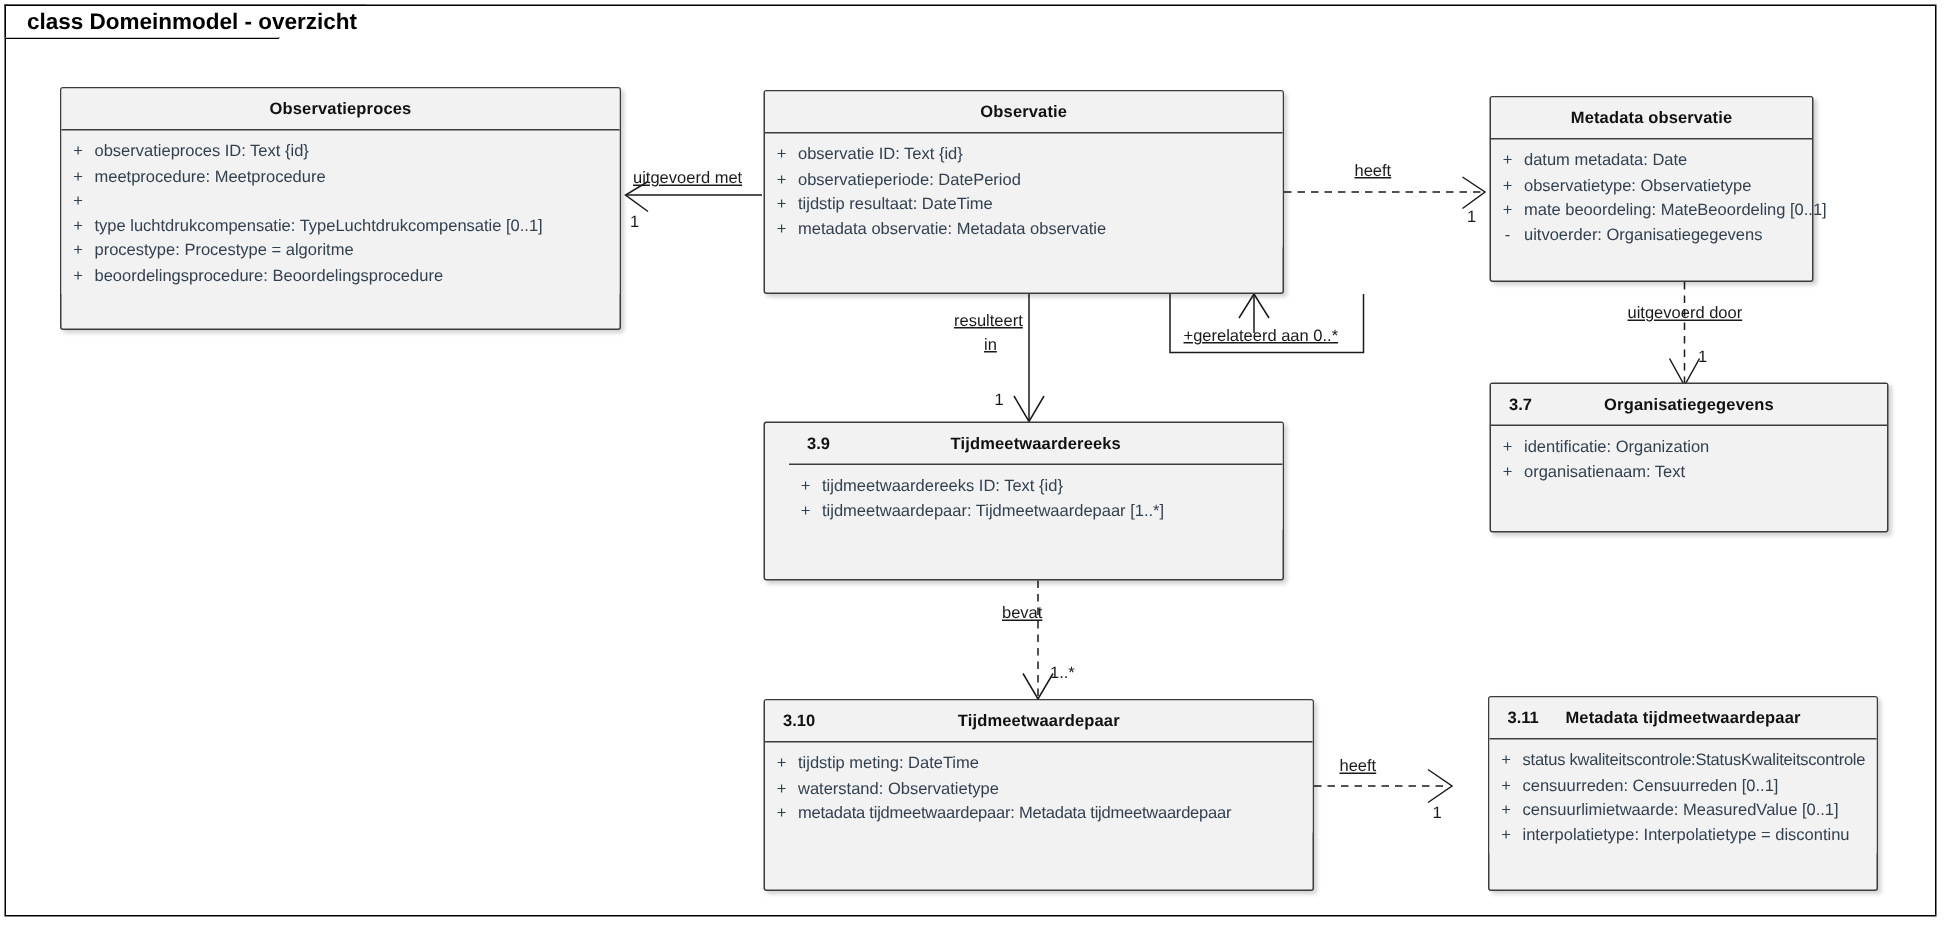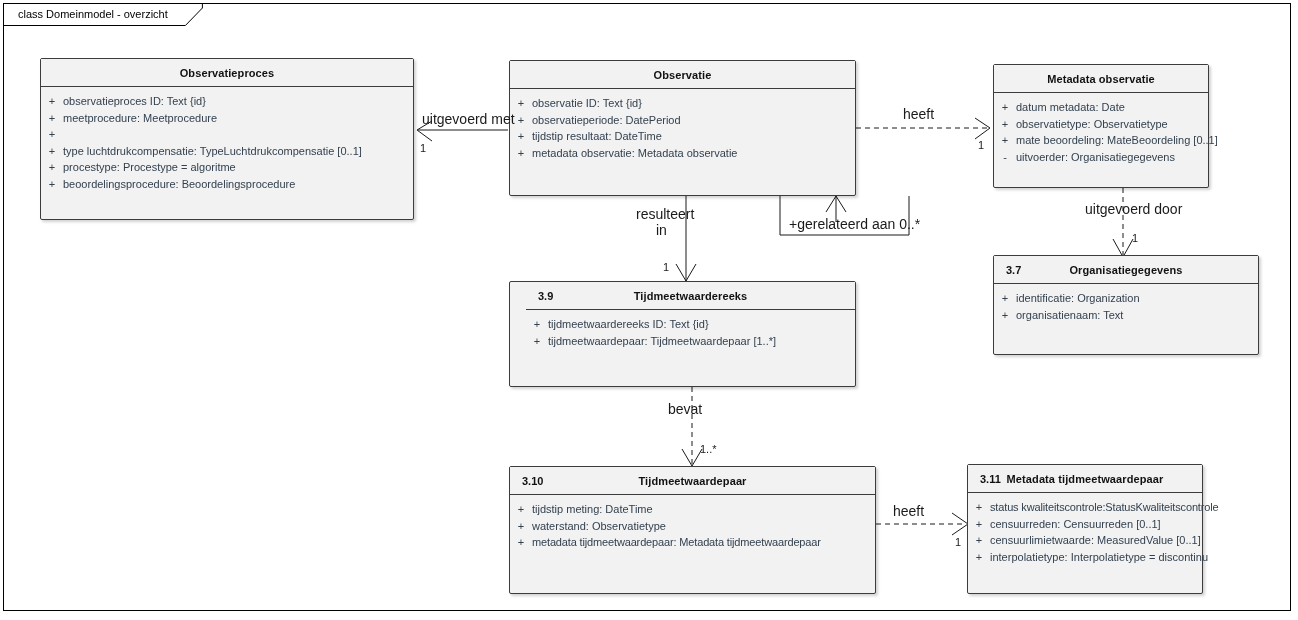--- a/index.html
+++ b/index.html
@@ -36,22 +36,22 @@
     height: 22px;
     box-sizing: border-box;
     background: #ffffff;
     border-left: 1px solid #000000;
     border-top: 1px solid #000000;
     display: flex;
     align-items: center;
     z-index: 5;
   }
   .frame-tab-label {
-    font-size: 11px;
-    font-weight: normal;
+    font-size: 15px;
+    font-weight: bold;
     color: #000000;
     white-space: nowrap;
     padding: 0 6px 0 14px;
     line-height: 21px;
   }
   .frame-tab-shape {
     position: absolute;
     left: 3px;
     top: 3px;
     width: 198px;
@@ -115,25 +115,26 @@
   .attr-txt {
     color: #33414f;
   }
   .attr.overflow .attr-txt {
     letter-spacing: -0.15px;
   }
 
   
   .lbl {
     position: absolute;
-    font-size: 14px;
+    font-size: 11px;
     color: #1a1a1a;
     white-space: nowrap;
     z-index: 4;
     line-height: 13px;
+    text-decoration: underline;
   }
   .mult {
     position: absolute;
     font-size: 11px;
     color: #1a1a1a;
     white-space: nowrap;
     z-index: 4;
   }
 
   svg.links {
@@ -353,21 +354,21 @@
           <span class="attr-vis">+</span>
           <span class="attr-txt">waterstand: Observatietype</span>
         </div>
       <div class="attr overflow">
           <span class="attr-vis">+</span>
           <span class="attr-txt">metadata tijdmeetwaardepaar: Metadata tijdmeetwaardepaar</span>
         </div>
     </div>
   </div>
 
-  <div class="cls" style="left:967px; top:464px; width:236px; height:130px;">
+  <div class="cls" style="left:992px; top:464px; width:260px; height:130px;">
     <div class="cls-head">
       <span class="cls-num">3.11</span>
       <span class="cls-title">Metadata tijdmeetwaardepaar</span>
     </div>
     <div class="cls-body">
       <div class="attr overflow">
           <span class="attr-vis">+</span>
           <span class="attr-txt">status kwaliteitscontrole:StatusKwaliteitscontrole</span>
         </div>
       <div class="attr">

